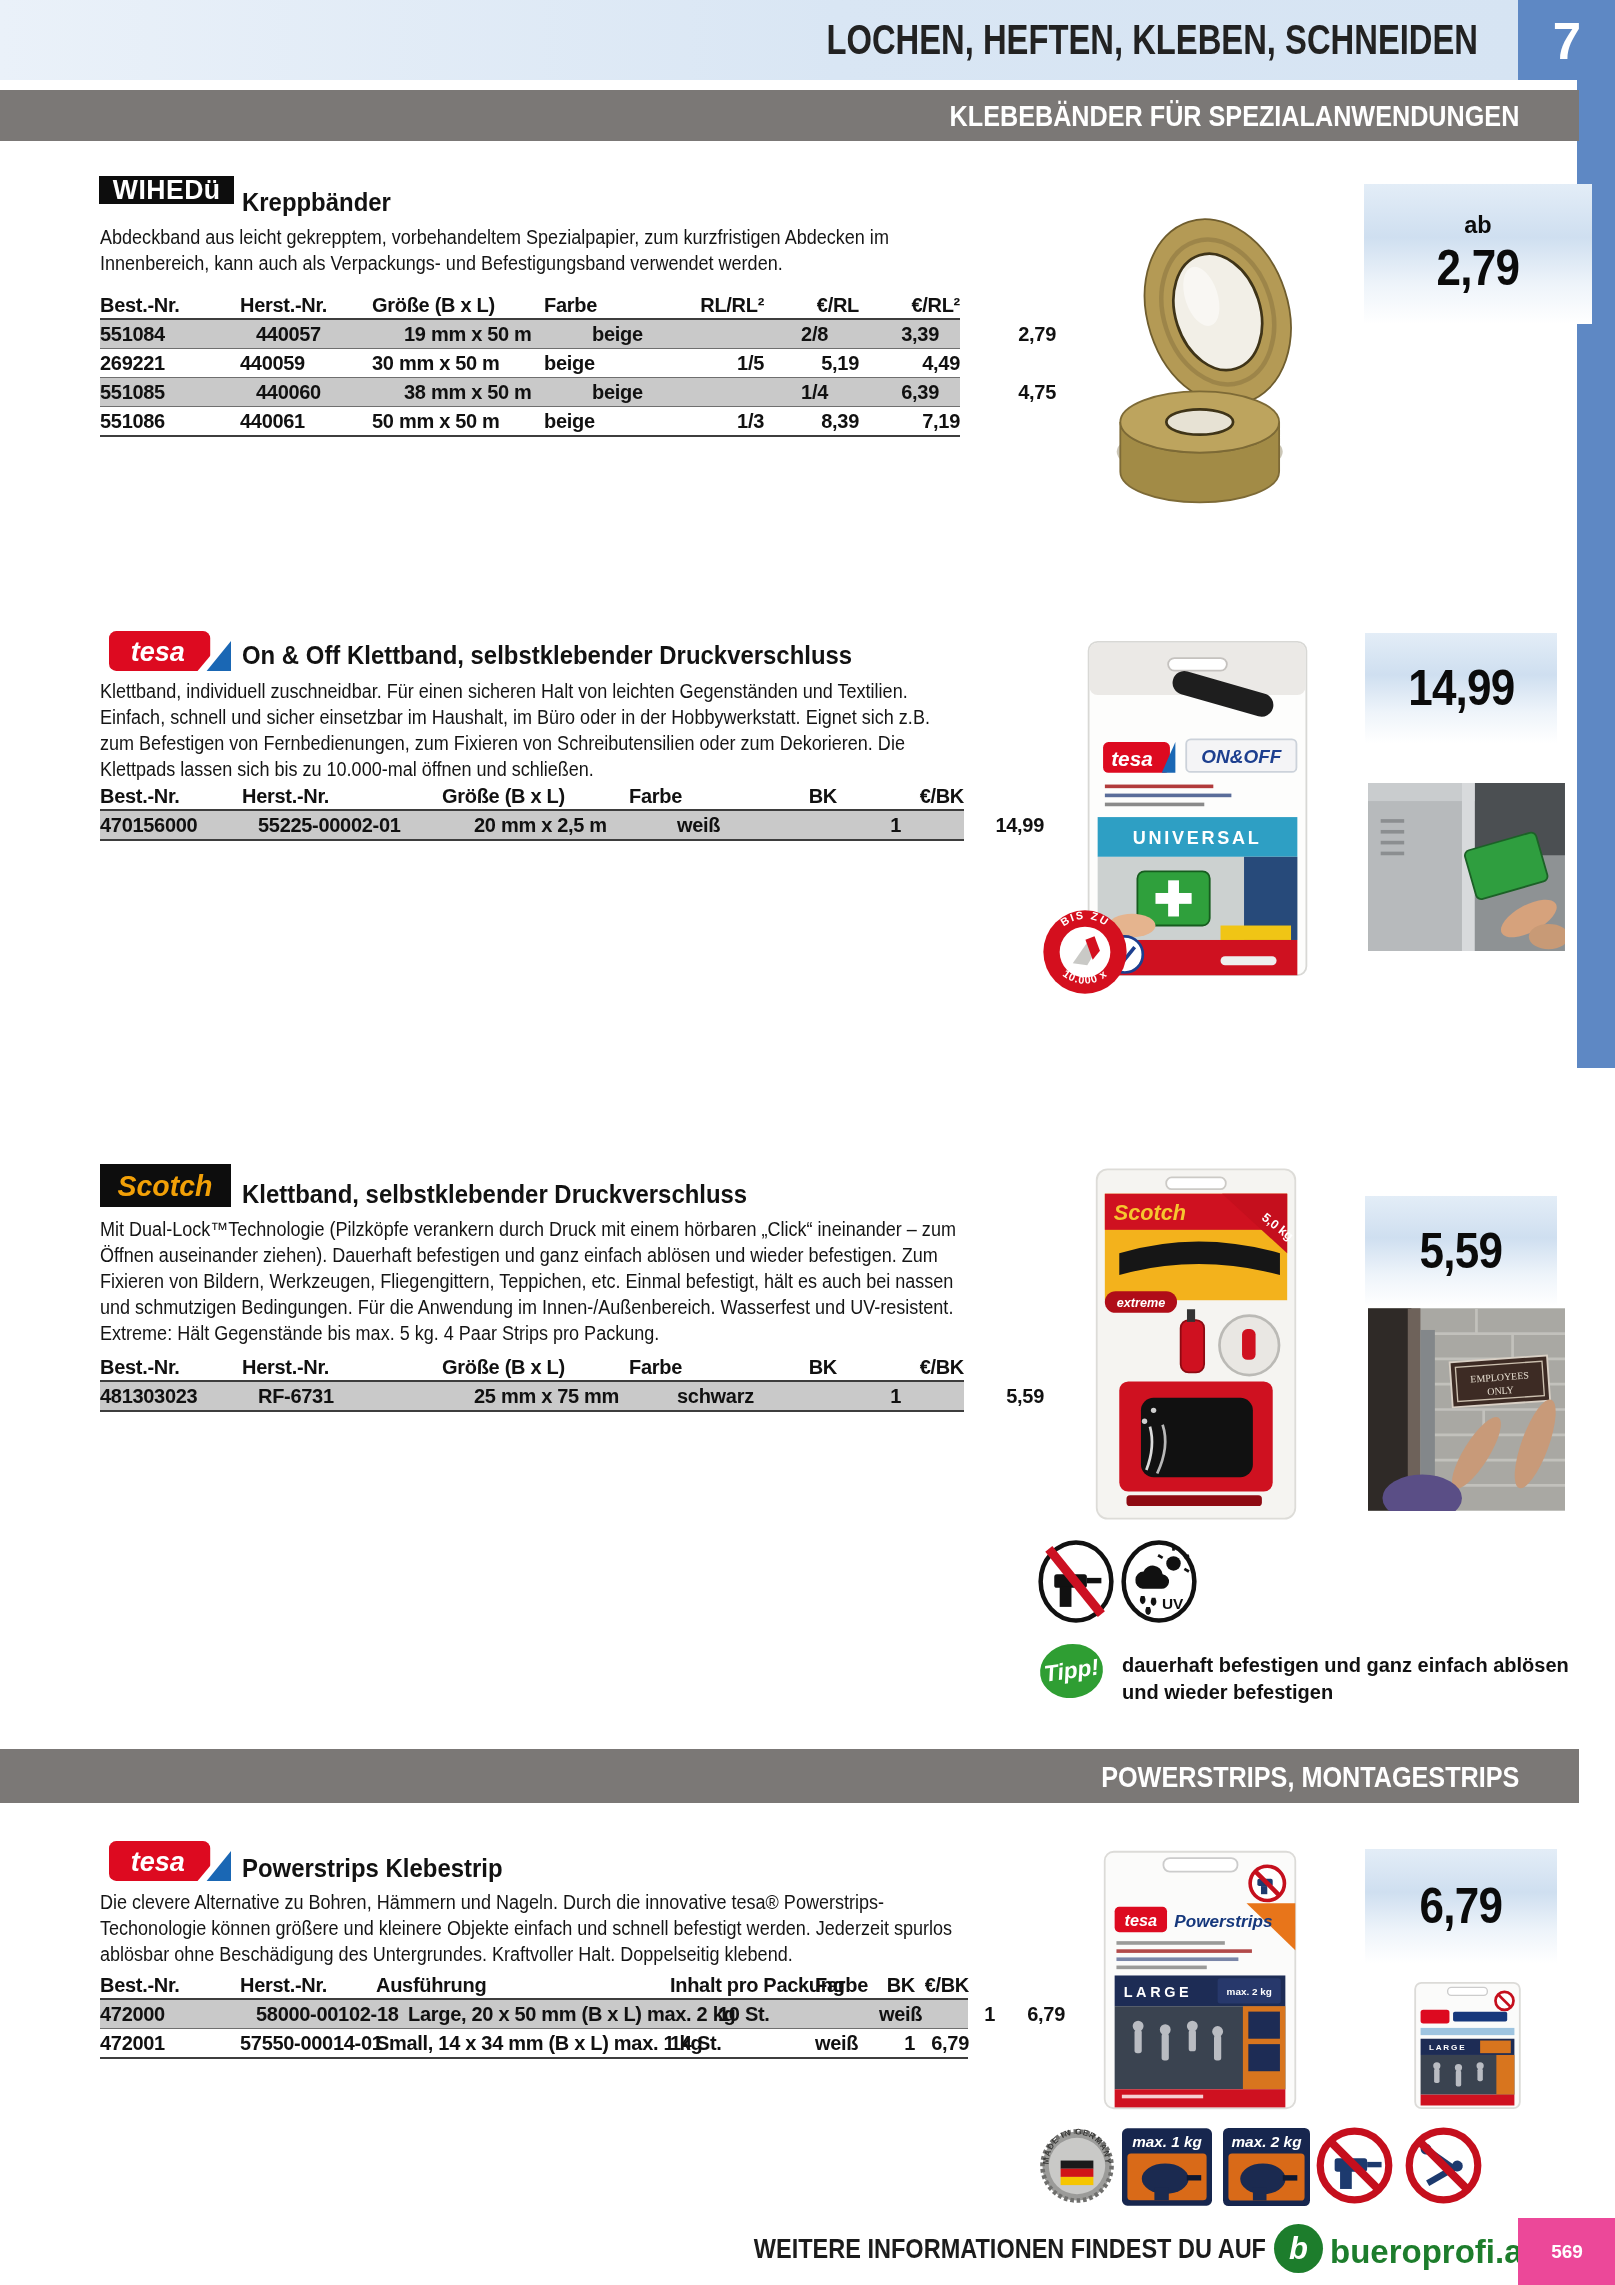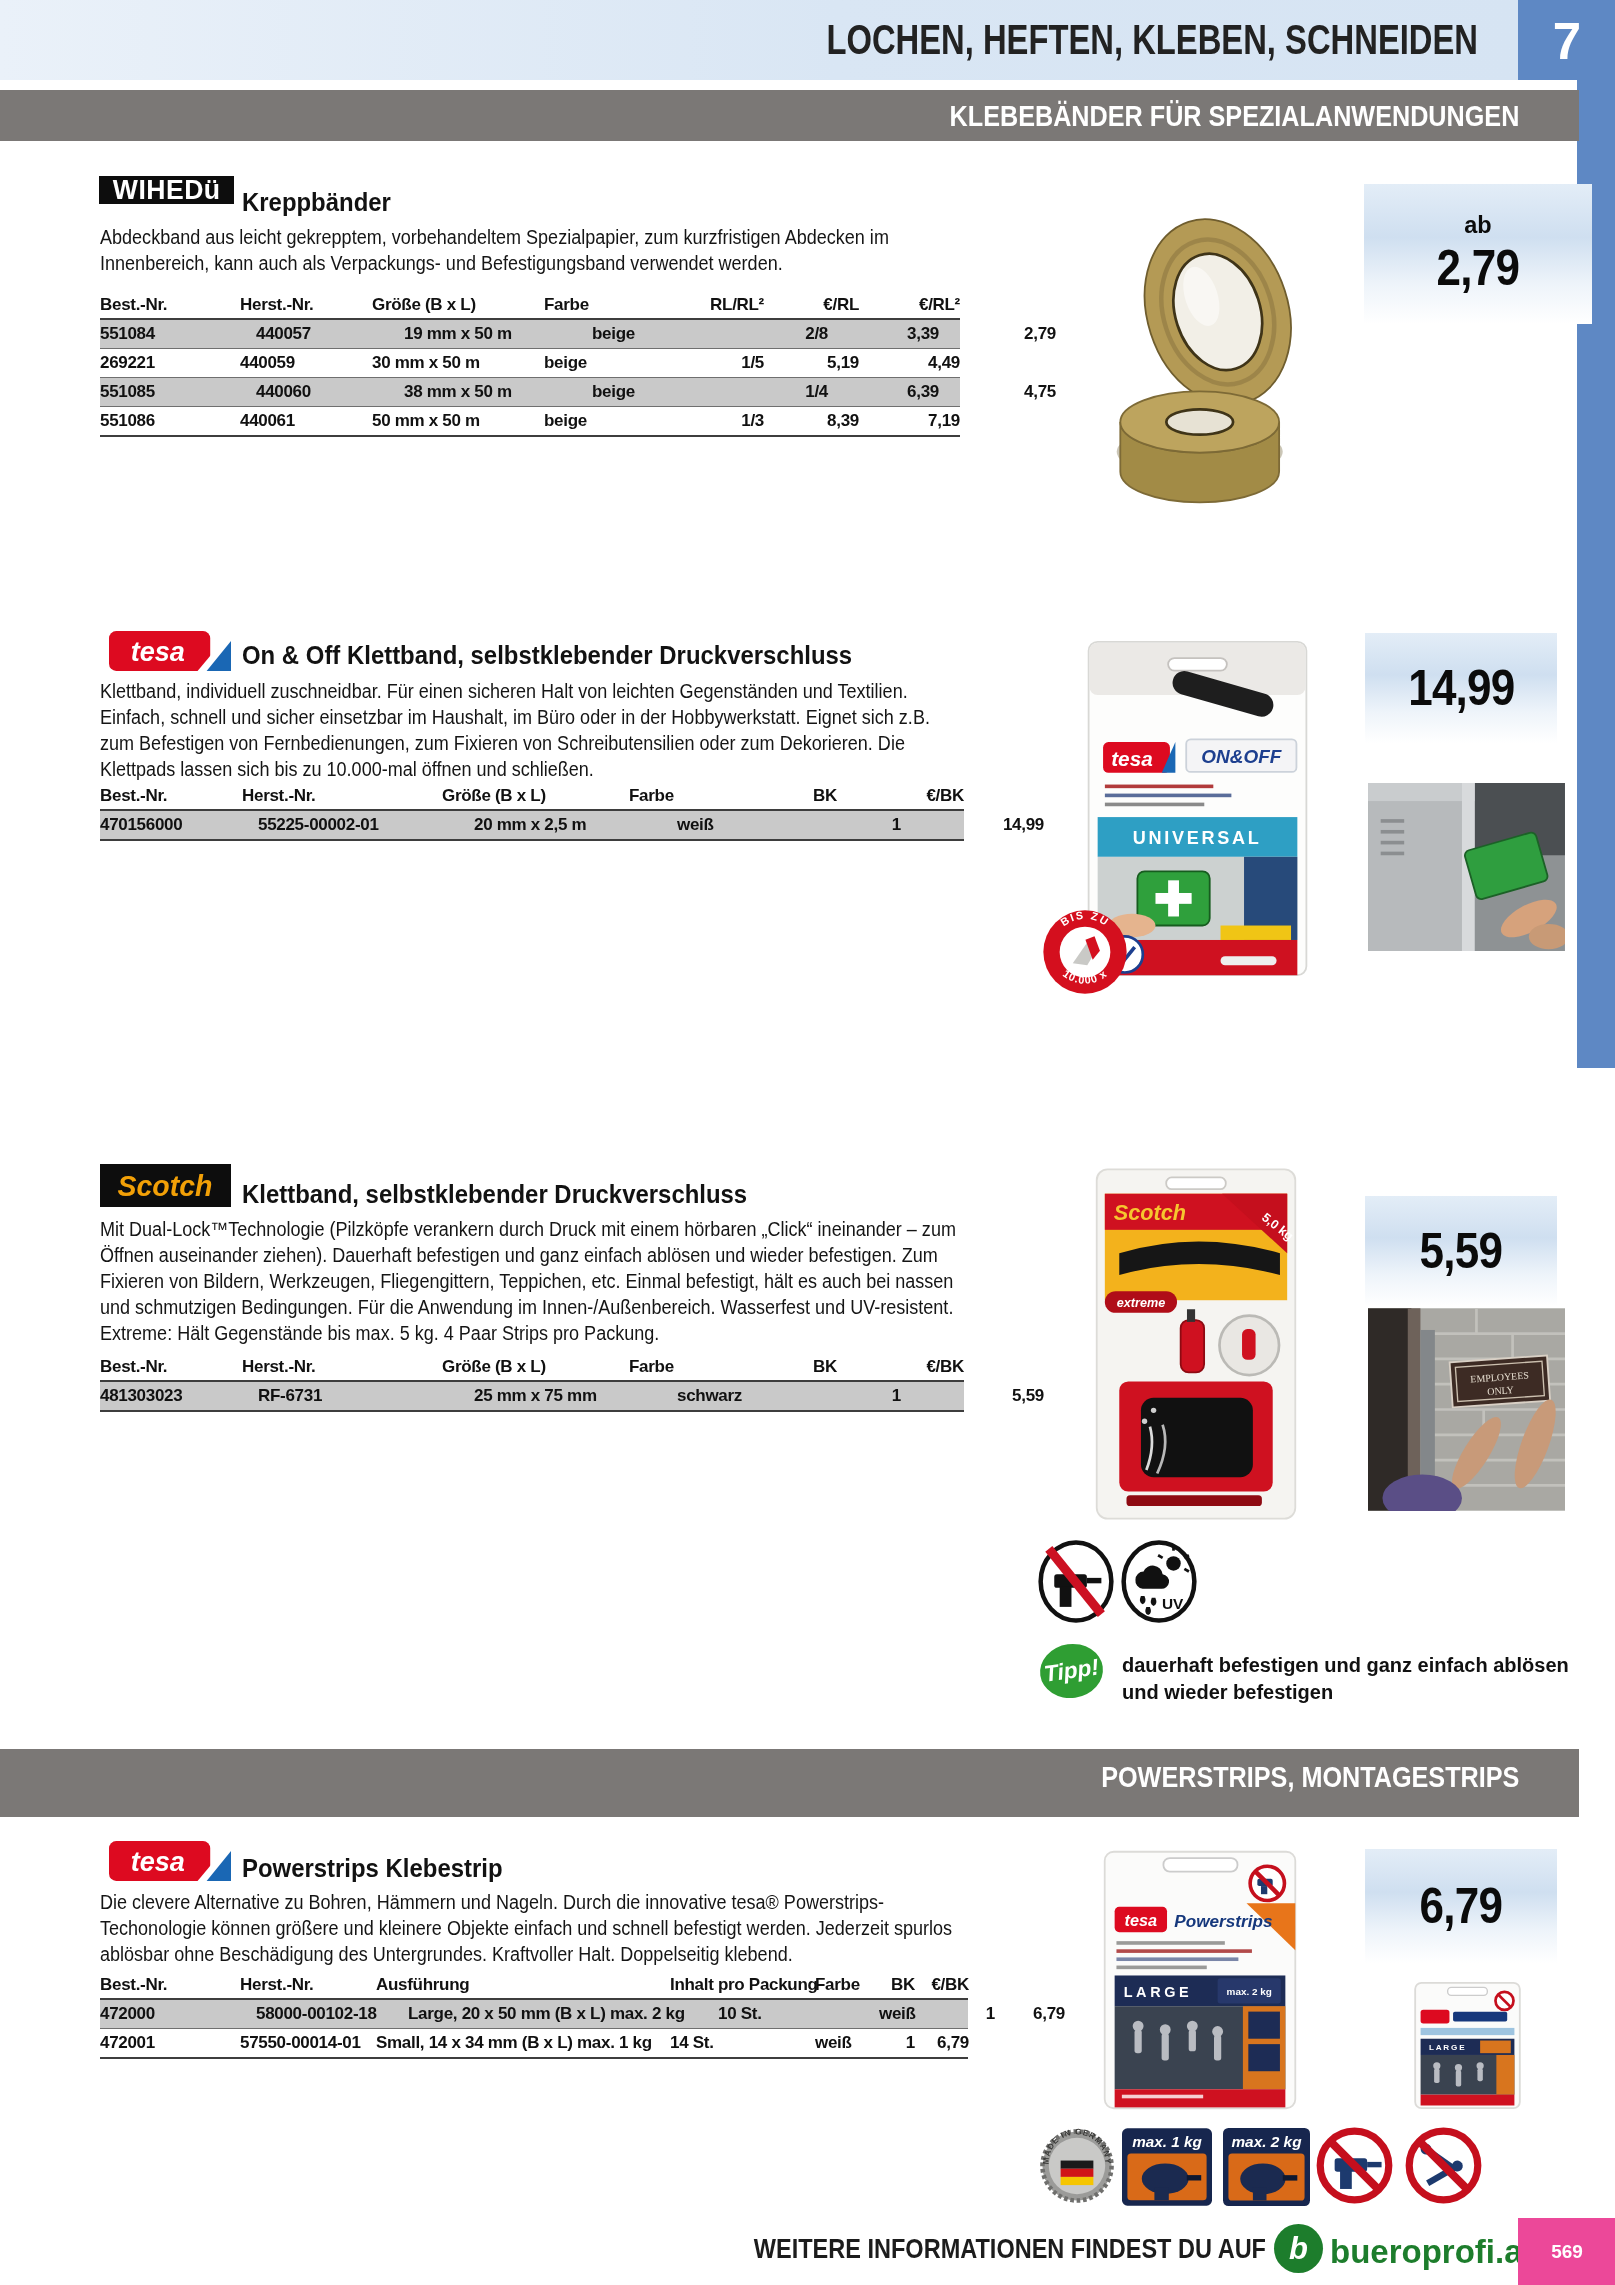--- a/index.html
+++ b/index.html
@@ -23,21 +23,21 @@
   .sidebar{left:1577px;top:80px;width:39px;height:988px;background:#5e88c4;}
   .banner{left:0;width:1579px;height:51px;background:#7b7876;color:#fff;}
   .banner span{display:block;height:51px;line-height:52px;text-align:right;
                padding-right:71px;font-size:30px;font-weight:bold;white-space:nowrap;}
   
   .logo-black{background:#0d0d0d;color:#fff;display:flex;align-items:center;justify-content:center;}
   .wihedu{font-size:28px;font-weight:bold;letter-spacing:0.5px;transform:scaleX(.95);}
   .scotch{font-size:30px;font-weight:bold;font-style:italic;color:#f2a007;transform:scaleX(.95);}
   .sec-title{font-size:26px;font-weight:bold;color:#121212;white-space:nowrap;}
   
-  .ptable{position:absolute;font-size:17px;font-weight:bold;letter-spacing:-0.3px;}
+  .ptable{position:absolute;font-size:20px;font-weight:bold;letter-spacing:-0.3px;}
   .trow{display:grid;align-items:center;height:28px;border-bottom:1.8px solid #6f6f6f;}
   .thead{height:26px;border-bottom:2.7px solid #3d3d3d;}
   .trow:last-child{border-bottom:2.7px solid #3d3d3d;}
   .shade{background:#c9c9c9;gap:16px;}
   .t1{grid-template-columns:140px 132px 172px 100px 120px 95px 101px;}
   .t2{grid-template-columns:142px 200px 187px 118px 90px 127px;}
   .t4{grid-template-columns:140px 136px 294px 145px 68px 32px 54px;}
   .c{white-space:nowrap;overflow:visible;}
   .r{text-align:right;}
   
@@ -344,21 +344,21 @@
   <path d="M36,66 q-3,7 2,9 q5,-2 2,-9 z" fill="#111111"></path>
   <path d="M30,76 q-3,7 2,9 q5,-2 2,-9 z" fill="#111111"></path>
   <text x="59" y="78" text-anchor="middle" font-size="17" font-weight="bold" fill="#111111">UV</text>
 </svg>
 
 <div class="abs tipp" style="left:1040px;top:1644px;width:63px;height:54px;">
   <span>Tipp!</span>
 </div>
 <div class="abs tipp-text" style="left:1122px;top:1652px;">dauerhaft befestigen und ganz einfach ablösen und wieder befestigen</div>
 
-<div class="abs banner" style="top:1749px;height:68px;">
+<div class="abs banner" style="top:1749px;height:54px;">
   <span class="sxbr" style="line-height:55px;">POWERSTRIPS, MONTAGESTRIPS</span>
 </div>
 
 <svg class="abs" style="left:109px;top:1841px;" width="122" height="40" viewBox="0 0 135 44">
   <rect x="0" y="0" width="112" height="44" rx="8" fill="#dd0a20"></rect>
   <polygon points="98,44 135,0 135,44" fill="#ffffff"></polygon>
   <polygon points="108,44 135,11 135,44" fill="#1a67b4"></polygon>
   <text x="54" y="33" text-anchor="middle" font-size="30" font-weight="bold" font-style="italic" fill="#ffffff">tesa</text>
 </svg>
 <div class="abs sec-title sxl" style="left:242px;top:1853px;">Powerstrips Klebestrip</div>

